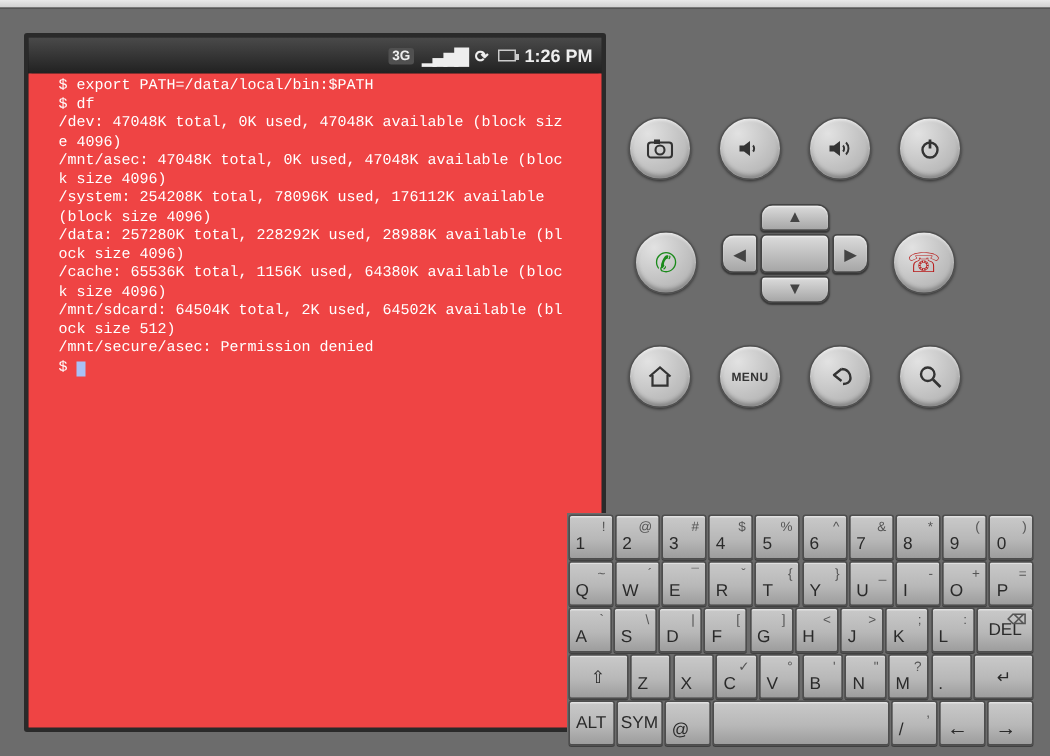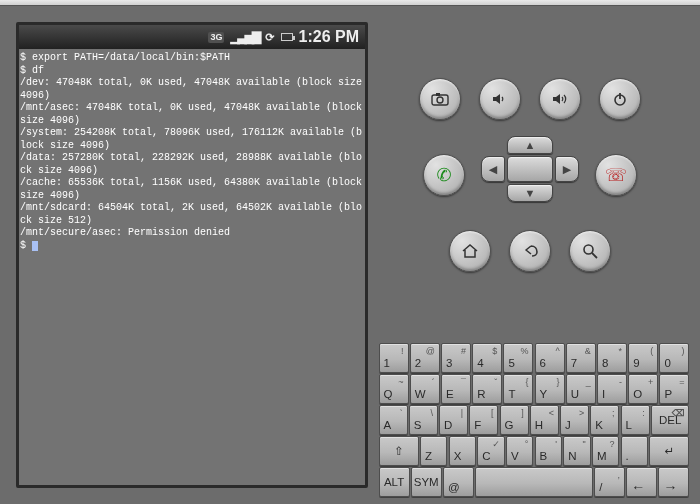--- a/index.html
+++ b/index.html
@@ -12,21 +12,21 @@
   }
   .titlebar {
     height: 6px;
     background: linear-gradient(#e9e9e9, #d0d0d0);
     border-bottom: 1px solid #555;
   }
   
   .phone {
     position: absolute;
     left: 16px; top: 22px;
-    width: 352px; height: 466px;
+    width: 388px; height: 466px;
     background: #111;
     border: 3px solid #2a2a2a;
     border-radius: 2px;
     box-shadow: inset 0 0 0 2px #3a3a3a;
   }
   .status-bar {
     height: 24px;
     background: linear-gradient(#4a4a4a, #212121);
     display: flex;
     align-items: center;
@@ -37,28 +37,28 @@
     font-size: 11px;
     font-weight: bold;
   }
   .status-bar .sig { font-size: 12px; letter-spacing: -2px; }
   .status-bar .threeg { font-size: 9px; line-height:1; background:#505050; padding:1px 2px; border-radius:2px;}
   .status-bar .batt {
     width: 12px; height: 8px; border: 1px solid #ccc; position: relative;
   }
   .status-bar .batt::after { content:''; position:absolute; right:-3px; top:2px; width:2px; height:4px; background:#ccc;}
   .status-bar .batt-fill { background:#8c8; height:100%; width:60%; }
-  .status-bar .clock { font-size: 16px; }
+  .status-bar .clock { font-size: 12px; }
   .terminal {
-    background: #737373;
+    background: #ef4444;
     color: #fff;
     font-family: "Courier New", monospace;
     font-size: 10px;
     line-height: 1.25;
-    padding: 3px 1px;
+    padding: 3px 20px;
     height: calc(100% - 24px);
     overflow: hidden;
     white-space: pre-wrap;
     word-break: break-all;
   }
   .terminal .cursor {
     display:inline-block; width:6px; height:10px; background:#a9c1f5;
     vertical-align: text-bottom;
   }
 
@@ -204,20 +204,23 @@
         <span class="call-red">☏</span>
       </div>
   </div>
   <div class="row">
     <div class="btn-round">
       <svg width="18" height="16" viewBox="0 0 18 16">
           <path d="M2 8l7-6 7 6M4 7v7h10V7" fill="none" stroke="#333" stroke-width="1.5"></path>
         </svg>
     </div>
     <div class="btn-round">
+        <span class="menu-text">MENU</span>
+      </div>
+    <div class="btn-round">
       <svg width="18" height="14" viewBox="0 0 18 14">
           <path d="M10 2c4 0 6 3 6 6s-3 4-5 4M10 2l-5 4 5 4" fill="none" stroke="#333" stroke-width="1.6" stroke-linejoin="round"></path>
         </svg>
     </div>
     <div class="btn-round">
       <svg width="16" height="16" viewBox="0 0 16 16">
           <circle cx="6.5" cy="6.5" r="4.5" fill="none" stroke="#333" stroke-width="1.6"></circle>
           <line x1="10" y1="10" x2="15" y2="15" stroke="#333" stroke-width="1.8"></line>
         </svg>
     </div>

